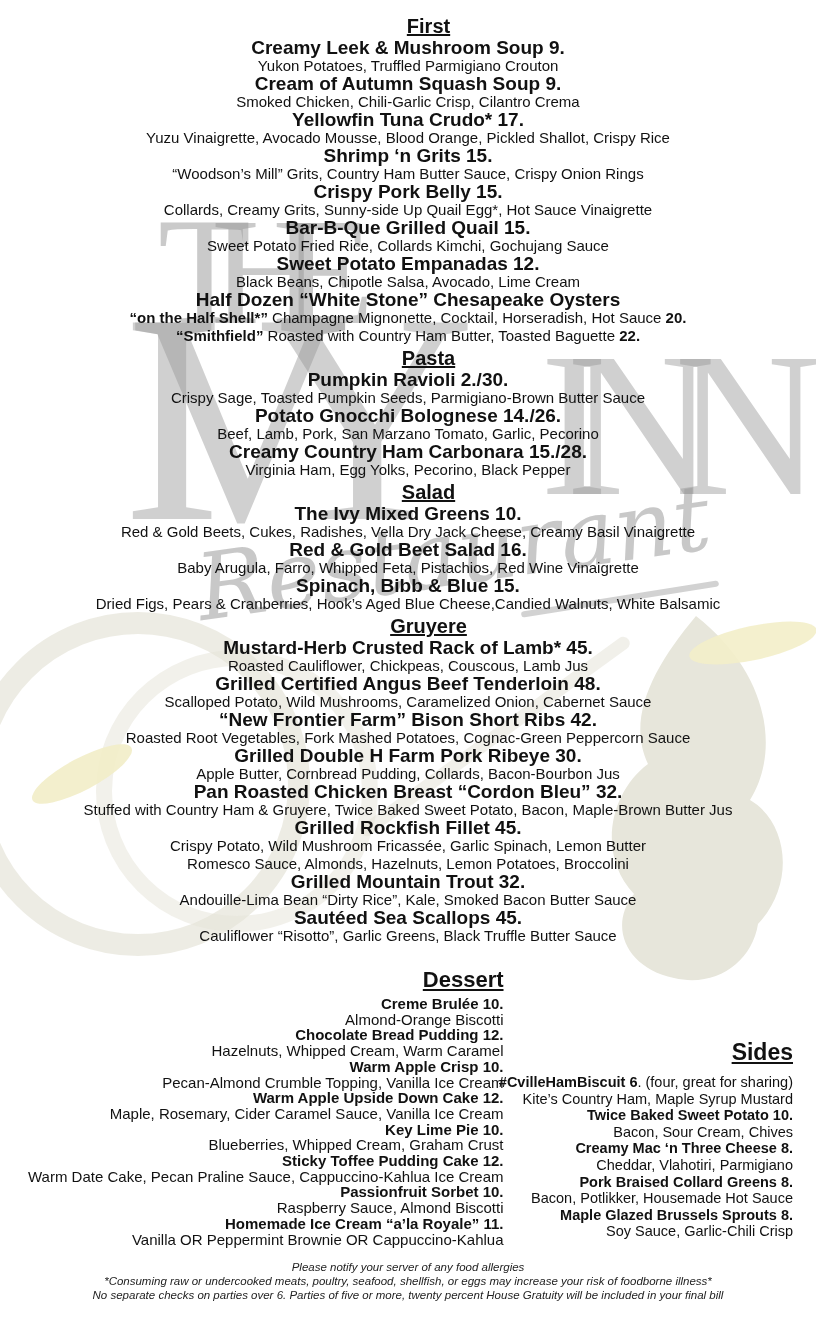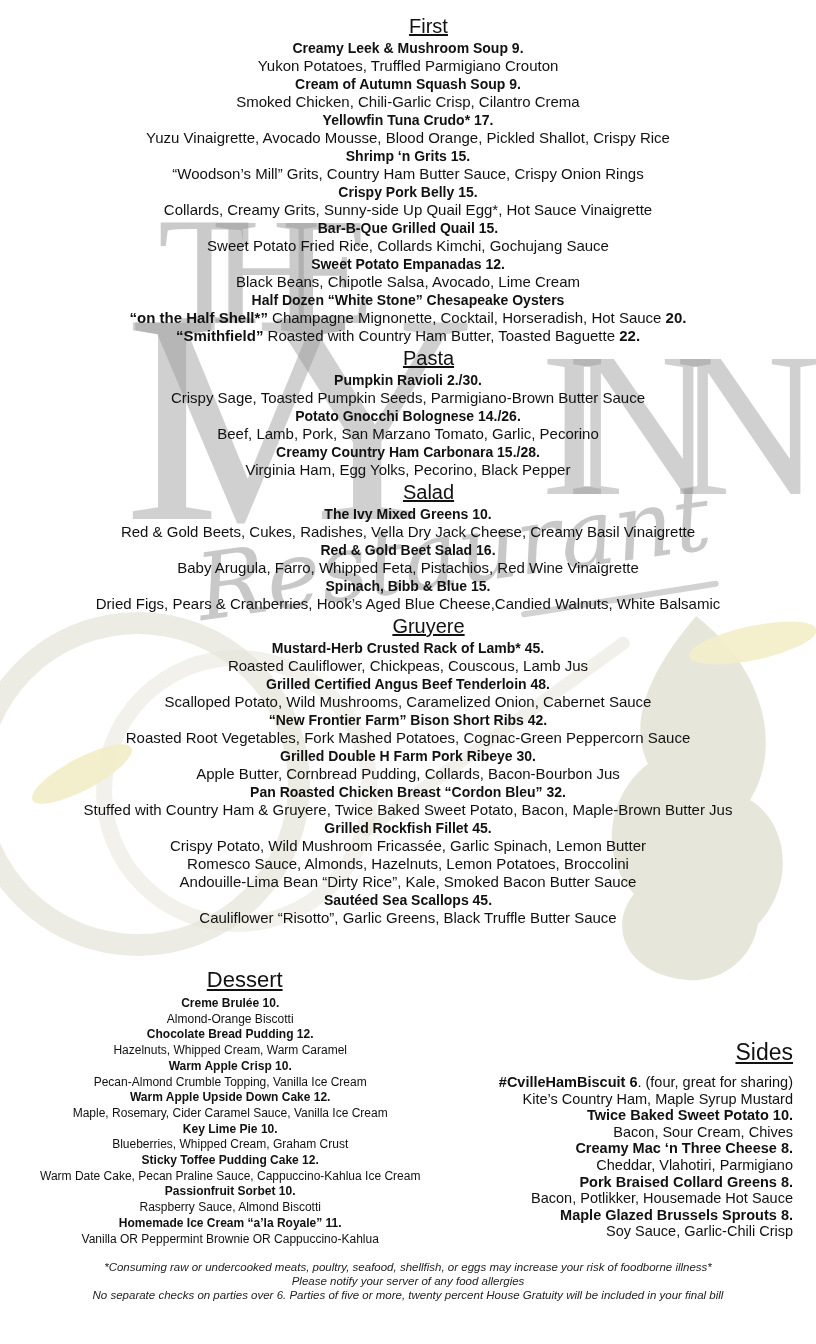--- a/index.html
+++ b/index.html
@@ -25,30 +25,30 @@
   .wm-leaf{right:8px;top:612px;}
   .wm-leaf path{fill:#e7e6db;}
   .wm-yellow1{left:26px;top:758px;width:112px;height:32px;background:#f2edc8;border-radius:50%;
               transform:rotate(-28deg);opacity:.9;}
   .wm-yellow2{left:688px;top:626px;width:130px;height:34px;background:#f3eec9;border-radius:50%;
               transform:rotate(-12deg);opacity:.9;}
 
   
   .content{position:absolute;inset:0;z-index:1;}
   .center{position:absolute;left:0;right:0;top:13px;text-align:center;}
-  .h{font-weight:400;font-size:20px;line-height:26px;padding-left:41px;}
+  .h{font-weight:700;font-size:20px;line-height:26px;padding-left:41px;}
   .h span{text-decoration:underline;}
-  .n{font-weight:700;font-size:14px;line-height:18px;}
+  .n{font-weight:700;font-size:19px;line-height:18px;}
   .d{font-weight:400;font-size:15px;line-height:18px;}
   .mixline{font-size:15px;line-height:18px;}
   .mixline .b{font-weight:700;}
 
-  .dessert{position:absolute;left:28px;top:966px;text-align:center;}
+  .dessert{position:absolute;left:28px;top:966px;text-align:right;}
   .dessert .h{font-size:22px;line-height:28px;margin-bottom:2px;}
-  .dessert .n,.dessert .d{font-size:12px;line-height:15.7px;margin-left:12px;}
+  .dessert .n,.dessert .d{font-size:15px;line-height:15.7px;}
 
   .sides{position:absolute;right:23px;top:1040px;text-align:right;}
   .sides .h{font-size:23px;line-height:24px;margin-bottom:10px;}
   .sides .n,.sides .d,.sides .mixline{font-size:14.5px;line-height:16.6px;}
   .sides .mixline .b{font-weight:700;text-align:center;}
 
   .footer{position:absolute;left:0;right:0;top:1261px;text-align:center;
           font-style:italic;font-size:11.5px;line-height:13.8px;color:#222;}
 </style>
 </head>
@@ -157,20 +157,21 @@
           <div class="d">Stuffed with Country Ham &amp; Gruyere, Twice Baked Sweet Potato, Bacon, Maple-Brown Butter Jus</div>
         </div>
       <div>
           <div class="n">Grilled Rockfish Fillet 45.</div>
           <div class="d">Crispy Potato, Wild Mushroom Fricassée, Garlic Spinach, Lemon Butter</div>
         </div>
       <div>
           <div class="d">Romesco Sauce, Almonds, Hazelnuts, Lemon Potatoes, Broccolini</div>
         </div>
       <div>
+          <div class="n">Grilled Mountain Trout 32.</div>
           <div class="d">Andouille-Lima Bean “Dirty Rice”, Kale, Smoked Bacon Butter Sauce</div>
         </div>
       <div>
           <div class="n">Sautéed Sea Scallops 45.</div>
           <div class="d">Cauliflower “Risotto”, Garlic Greens, Black Truffle Butter Sauce</div>
         </div>
     </div>
 
     <div class="dessert">
       <div class="h"><span>Dessert</span></div>
@@ -226,19 +227,19 @@
           <div class="n">Pork Braised Collard Greens 8.</div>
           <div class="d">Bacon, Potlikker, Housemade Hot Sauce</div>
         </div>
       <div>
           <div class="n">Maple Glazed Brussels Sprouts 8.</div>
           <div class="d">Soy Sauce, Garlic-Chili Crisp</div>
         </div>
     </div>
 
     <div class="footer">
+      <div>Please notify your server of any food allergies</div>
       <div>*Consuming raw or undercooked meats, poultry, seafood, shellfish, or eggs may increase your risk of foodborne illness*</div>
-      <div>Please notify your server of any food allergies</div>
       <div>No separate checks on parties over 6. Parties of five or more, twenty percent House Gratuity will be included in your final bill</div>
     </div>
 
   </div>
 </div>
 
 </body></html>

